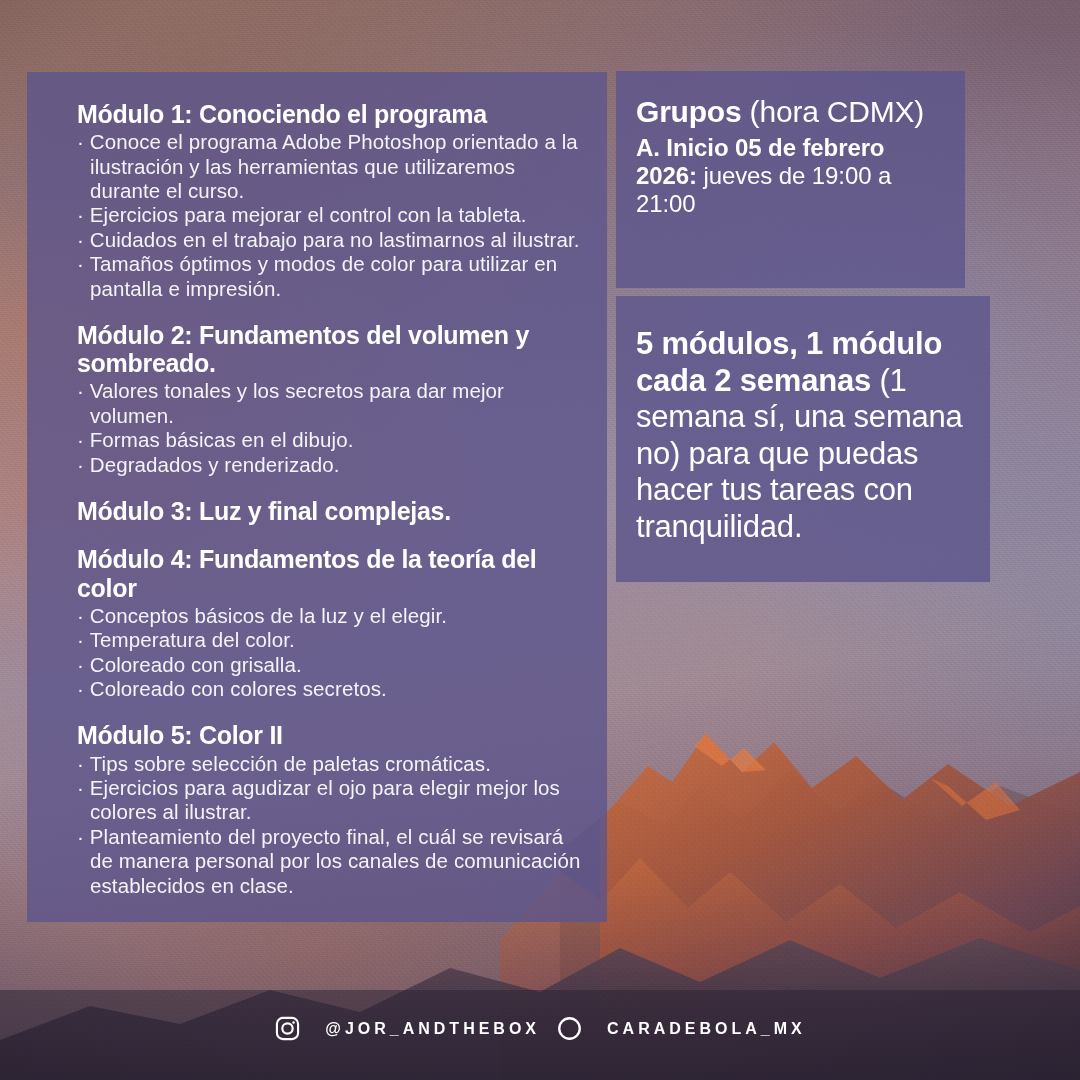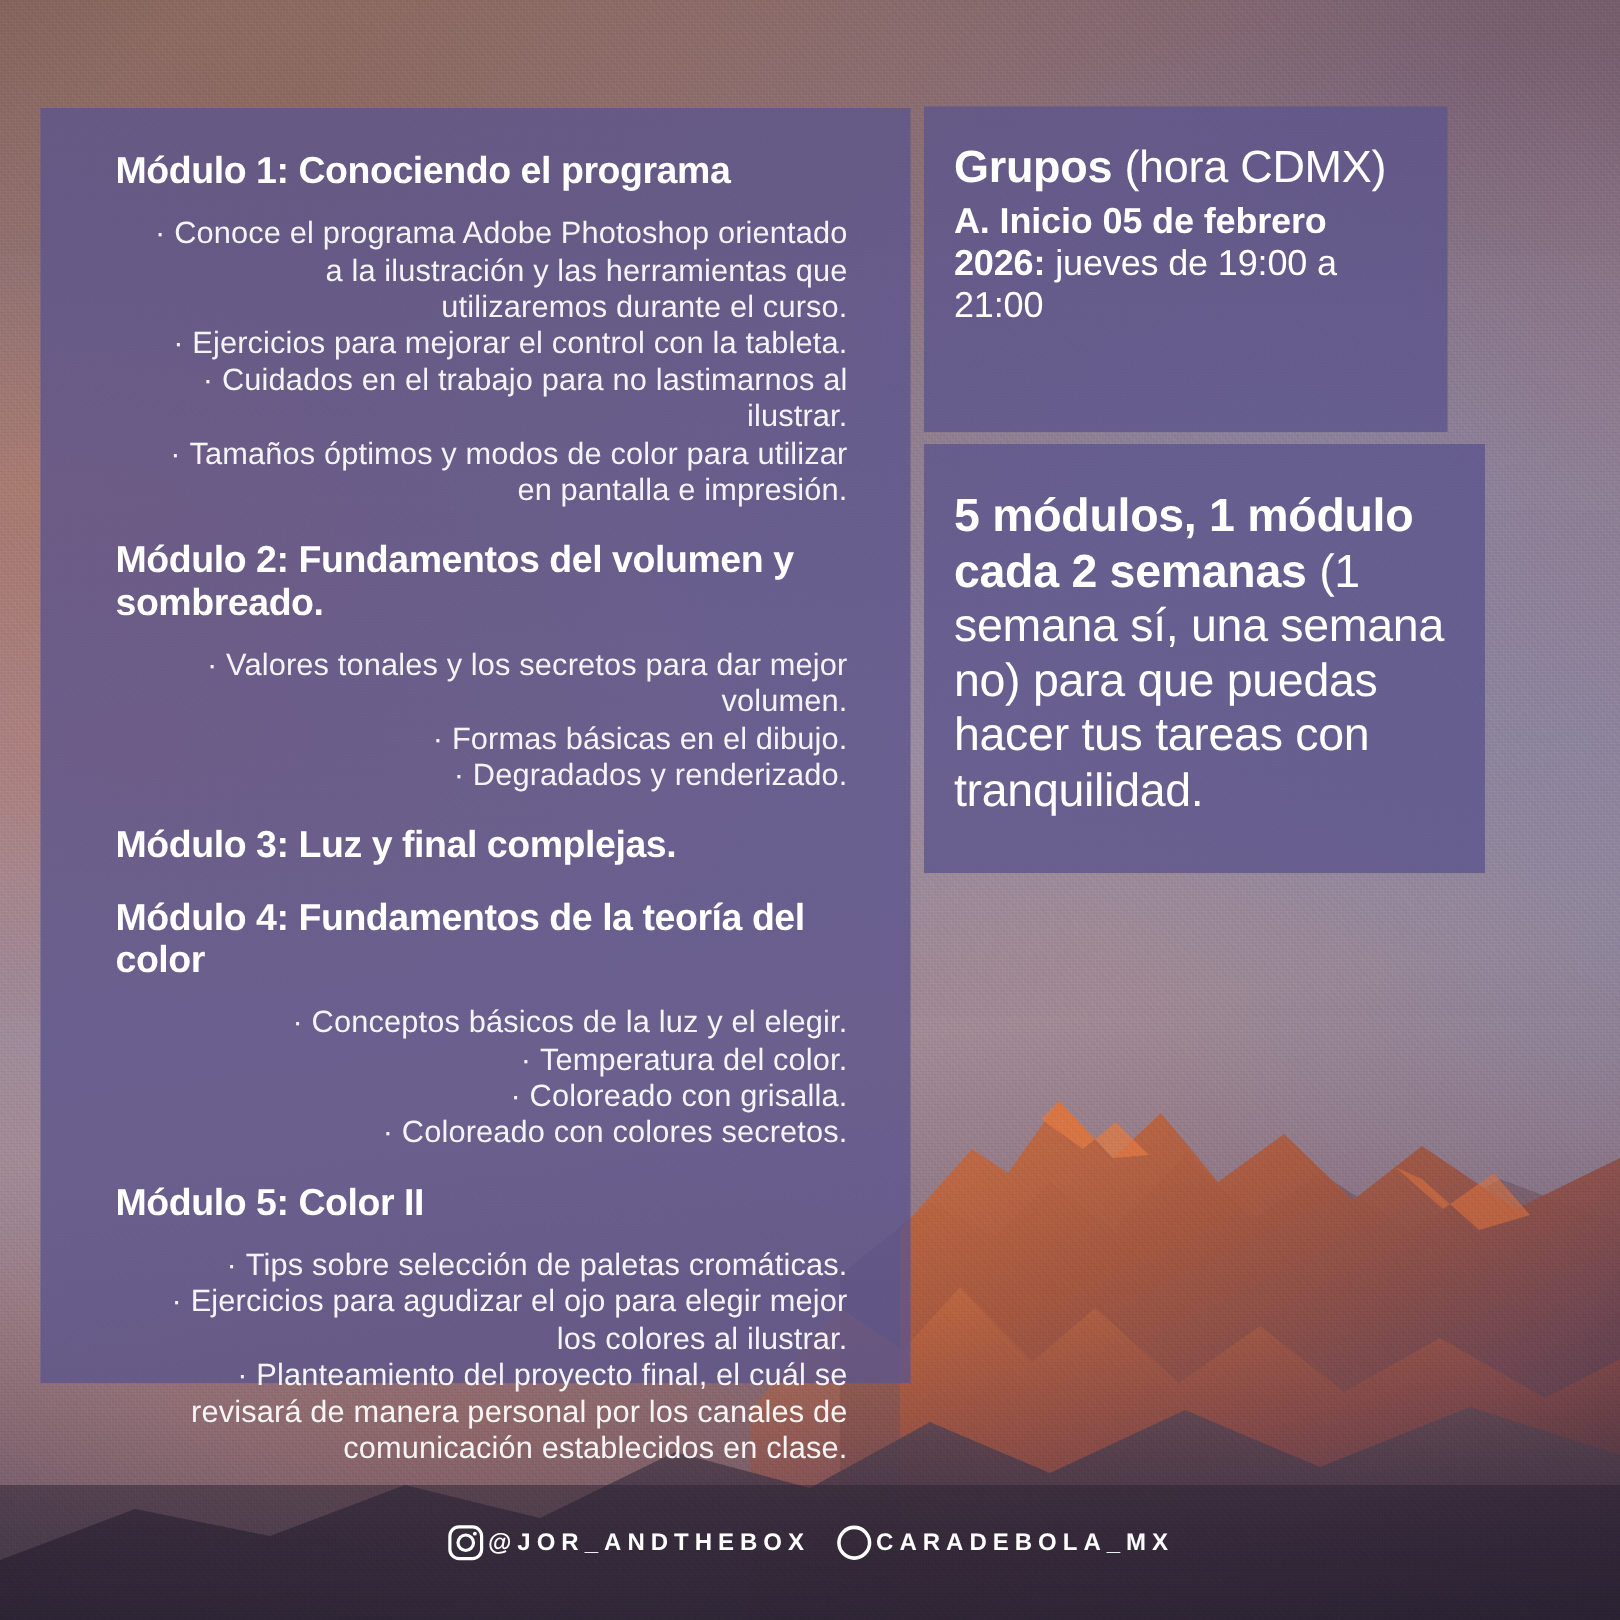--- a/index.html
+++ b/index.html
@@ -116,23 +116,22 @@
     color: #ffffff;
     font-weight: bold;
     font-size: 25px;
     line-height: 1.13;
     letter-spacing: -0.3px;
     margin: 0 0 2px 0;
   }
 
   .mod-list {
     list-style: none;
-    margin: 16px;
+    margin: 0;
     padding: 0;
-    text-align: right;
   }
   .mod-list li {
     color: rgba(255,255,255,0.93);
     font-size: 20.5px;
     line-height: 1.19;
     letter-spacing: 0.1px;
     font-weight: 300;
     text-indent: -13px;
     padding-left: 13px;
   }
@@ -180,21 +179,21 @@
     right: 0;
     bottom: 38px;
     display: flex;
     align-items: center;
     justify-content: center;
     gap: 16px;
   }
   .handle-group {
     display: flex;
     align-items: center;
-    gap: 1px;
+    gap: 24px;
   }
   .handle-text {
     color: #ffffff;
     font-size: 16px;
     font-weight: bold;
     letter-spacing: 4.0px;
   }
   .ico { display: block; }
 </style>
 </head>

